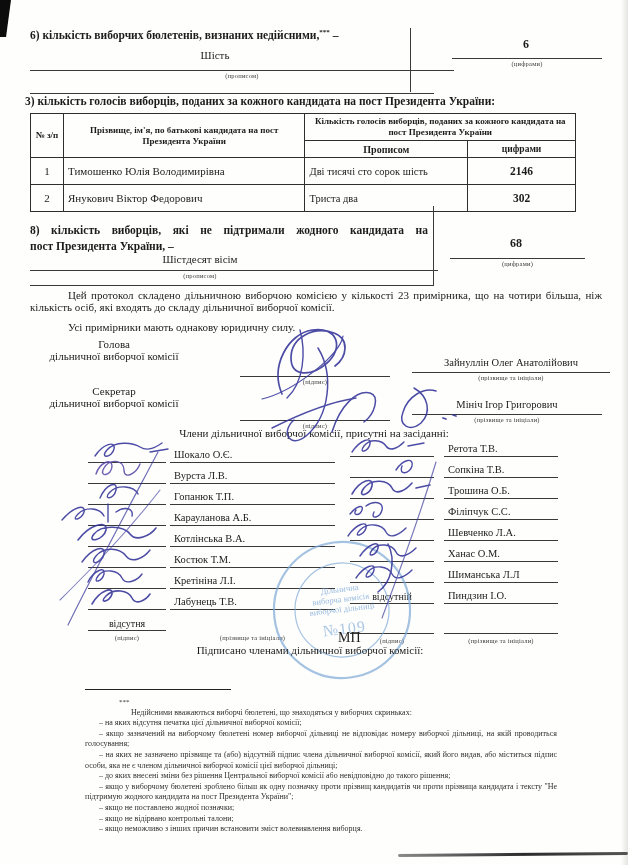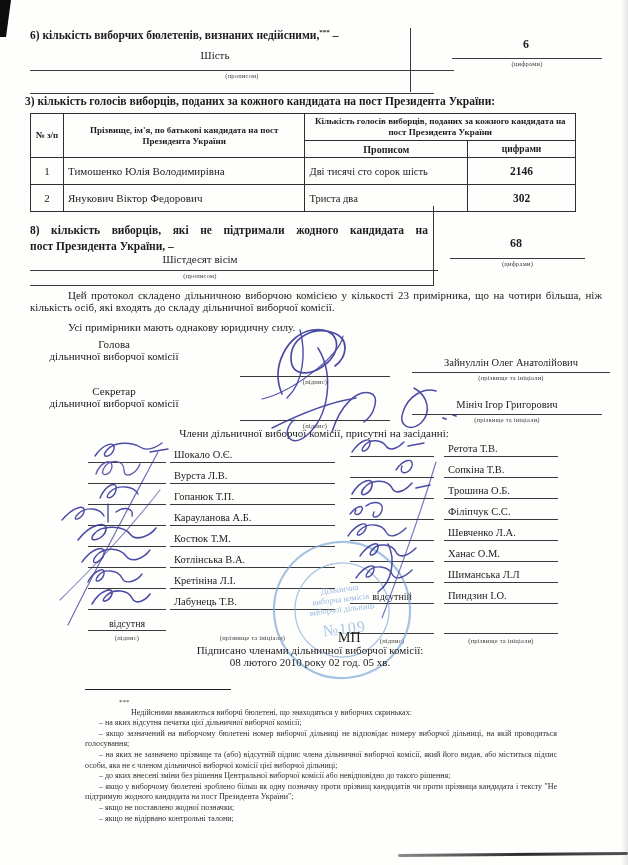--- a/index.html
+++ b/index.html
@@ -160,25 +160,25 @@
     <div class="mrow">
         <span class="msig"></span>
         <span class="mname">Гопанюк Т.П.</span>
       </div>
     <div class="mrow">
         <span class="msig"></span>
         <span class="mname">Карауланова А.Б.</span>
       </div>
     <div class="mrow">
         <span class="msig"></span>
+        <span class="mname">Котлінська В.А.</span>
+      </div>
+    <div class="mrow">
+        <span class="msig"></span>
         <span class="mname">Костюк Т.М.</span>
-      </div>
-    <div class="mrow">
-        <span class="msig"></span>
-        <span class="mname">Котлінська В.А.</span>
       </div>
     <div class="mrow">
         <span class="msig"></span>
         <span class="mname">Кретініна Л.І.</span>
       </div>
     <div class="mrow">
         <span class="msig"></span>
         <span class="mname">Лабунець Т.В.</span>
       </div>
     <div class="mrow">
@@ -244,34 +244,34 @@
       <text x="76" y="58" font-size="8.5">Дільнична</text>
       <text x="76" y="68" font-size="8.5">виборча комісія</text>
       <text x="76" y="78" font-size="8.5">виборчої дільниці</text>
       <text x="76" y="100" font-size="16" opacity="0.8" letter-spacing="1">№109</text>
     </g>
   </svg>
   <div class="abs" style="left:338px;top:630px;font-size:14px;">МП</div>
 
   <div class="abs ctr body11" style="left:90px;top:644px;width:440px;">
     <div>Підписано членами дільничної виборчої комісії:</div>
-    <div>08 лютого 2010 року  02 год. 05 хв.</div>
   </div>
 
   <div class="hl" style="left:85px;top:689px;width:146px;border-top-color:#222;"></div>
   <div class="abs footnote" style="left:85px;top:697px;width:472px;">
     <div style="text-indent:34px;font-size:7px;">***</div>
     <div class="fn-intro">Недійсними вважаються виборчі бюлетені, що знаходяться у виборчих скриньках:</div>
     <div class="fn-item">– на яких відсутня печатка цієї дільничної виборчої комісії;</div>
     <div class="fn-item">– якщо зазначений на виборчому бюлетені номер виборчої дільниці не відповідає номеру виборчої дільниці, на якій проводиться голосування;</div>
     <div class="fn-item">– на яких не зазначено прізвище та (або) відсутній підпис члена дільничної виборчої комісії, який його видав, або міститься підпис особи, яка не є членом дільничної виборчої комісії цієї виборчої дільниці;</div>
     <div class="fn-item">– до яких внесені зміни без рішення Центральної виборчої комісії або невідповідно до такого рішення;</div>
     <div class="fn-item">– якщо у виборчому бюлетені зроблено більш як одну позначку проти прізвищ кандидатів чи проти прізвища кандидата і тексту "Не підтримую жодного кандидата на пост Президента України";</div>
     <div class="fn-item">– якщо не поставлено жодної позначки;</div>
     <div class="fn-item">– якщо не відірвано контрольні талони;</div>
+    <div class="fn-item">– якщо неможливо з інших причин встановити зміст волевиявлення виборця.</div>
   </div>
 
   <svg class="ink" width="628" height="865" viewBox="0 0 628 865">
     <g fill="none" stroke="#34349a" stroke-width="1.4" stroke-linecap="round" opacity="0.88">
 
       <path d="M282,394 C270,366 288,334 312,330 C338,326 344,348 327,363 C311,377 291,377 291,358 C291,337 314,326 334,333 C350,339 347,357 335,366" stroke-width="1.7"></path>
       <path d="M300,330 C306,352 304,382 287,398"></path>
       <path d="M262,399 C292,392 340,356 343,336" stroke-width="1.2"></path>
       <path d="M318,348 C334,374 330,416 306,436 C290,449 280,432 294,420" stroke-width="1.5"></path>
 

